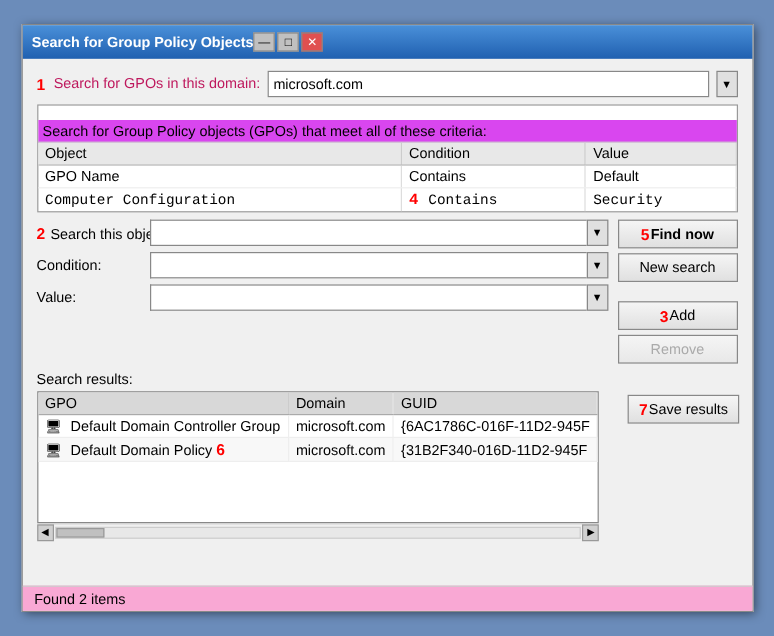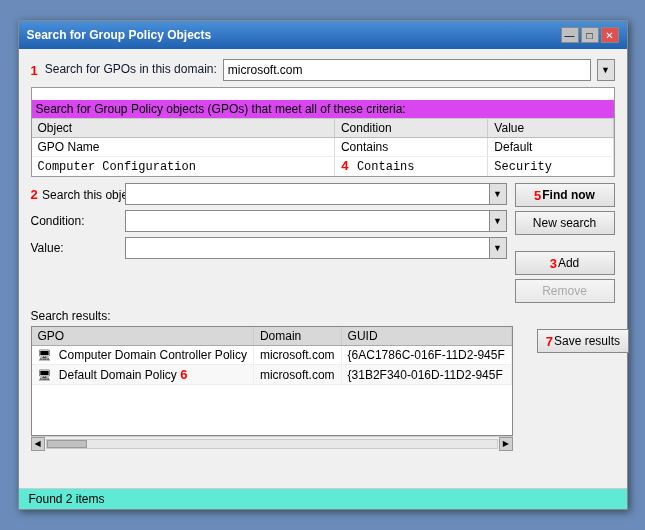--- a/index.html
+++ b/index.html
@@ -21,21 +21,21 @@
       min-height: 490px;
       display: flex;
       flex-direction: column;
     }
     .title-bar {
       background: linear-gradient(to bottom, #4a90d9 0%, #2060b0 100%);
       color: white;
       padding: 5px 8px;
       display: flex;
       align-items: center;
-      justify-content: space-between;
+      justify-content: flex-start;
       height: 28px;
     }
     .title-bar-title {
       font-size: 12px;
       font-weight: bold;
     }
     .title-bar-buttons {
       display: flex;
       gap: 2px;
     }
@@ -54,21 +54,21 @@
     .title-btn.close { background: #e05050; color: white; }
     .window-body {
       padding: 10px 12px;
       flex: 1;
       display: flex;
       flex-direction: column;
       gap: 6px;
     }
     .section-label {
       font-size: 12px;
-      color: #0f172a;
+      color: #be185d;
       margin-bottom: 2px;
     }
     .domain-row {
       display: flex;
       align-items: center;
       gap: 6px;
     }
     .domain-row label { white-space: nowrap; }
     .domain-input {
       flex: 1;
@@ -225,21 +225,21 @@
     }
     .scrollbar-thumb {
       width: 40px;
       height: 8px;
       background: #c0c0c0;
       border: 1px solid #999;
     }
     .status-bar {
       padding: 3px 10px;
       border-top: 1px solid #ccc;
-      background: #5eead4;
+      background: #f9a8d4;
       font-size: 12px;
     }
     
     .num-label {
       display: inline-block;
       color: red;
       font-weight: bold;
       font-size: 13px;
       margin-right: 1px;
     }
@@ -357,21 +357,21 @@
               <tr>
                 <th>GPO</th>
                 <th>Domain</th>
                 <th>GUID</th>
               </tr>
             </thead>
             <tbody>
               <tr>
                 <td>
                   <span class="gpo-icon">🖥</span>
-                  <span>Computer Domain Controller Policy</span>
+                  <span>Default Domain Controller Group</span>
                 </td>
                 <td>microsoft.com</td>
                 <td>{6AC1786C-016F-11D2-945F</td>
               </tr>
               <tr>
                 <td>
                   <span class="gpo-icon">🖥</span>
                   <span>
                     <span>Default Domain Policy</span>
                     <span class="num-label"> 6</span>

